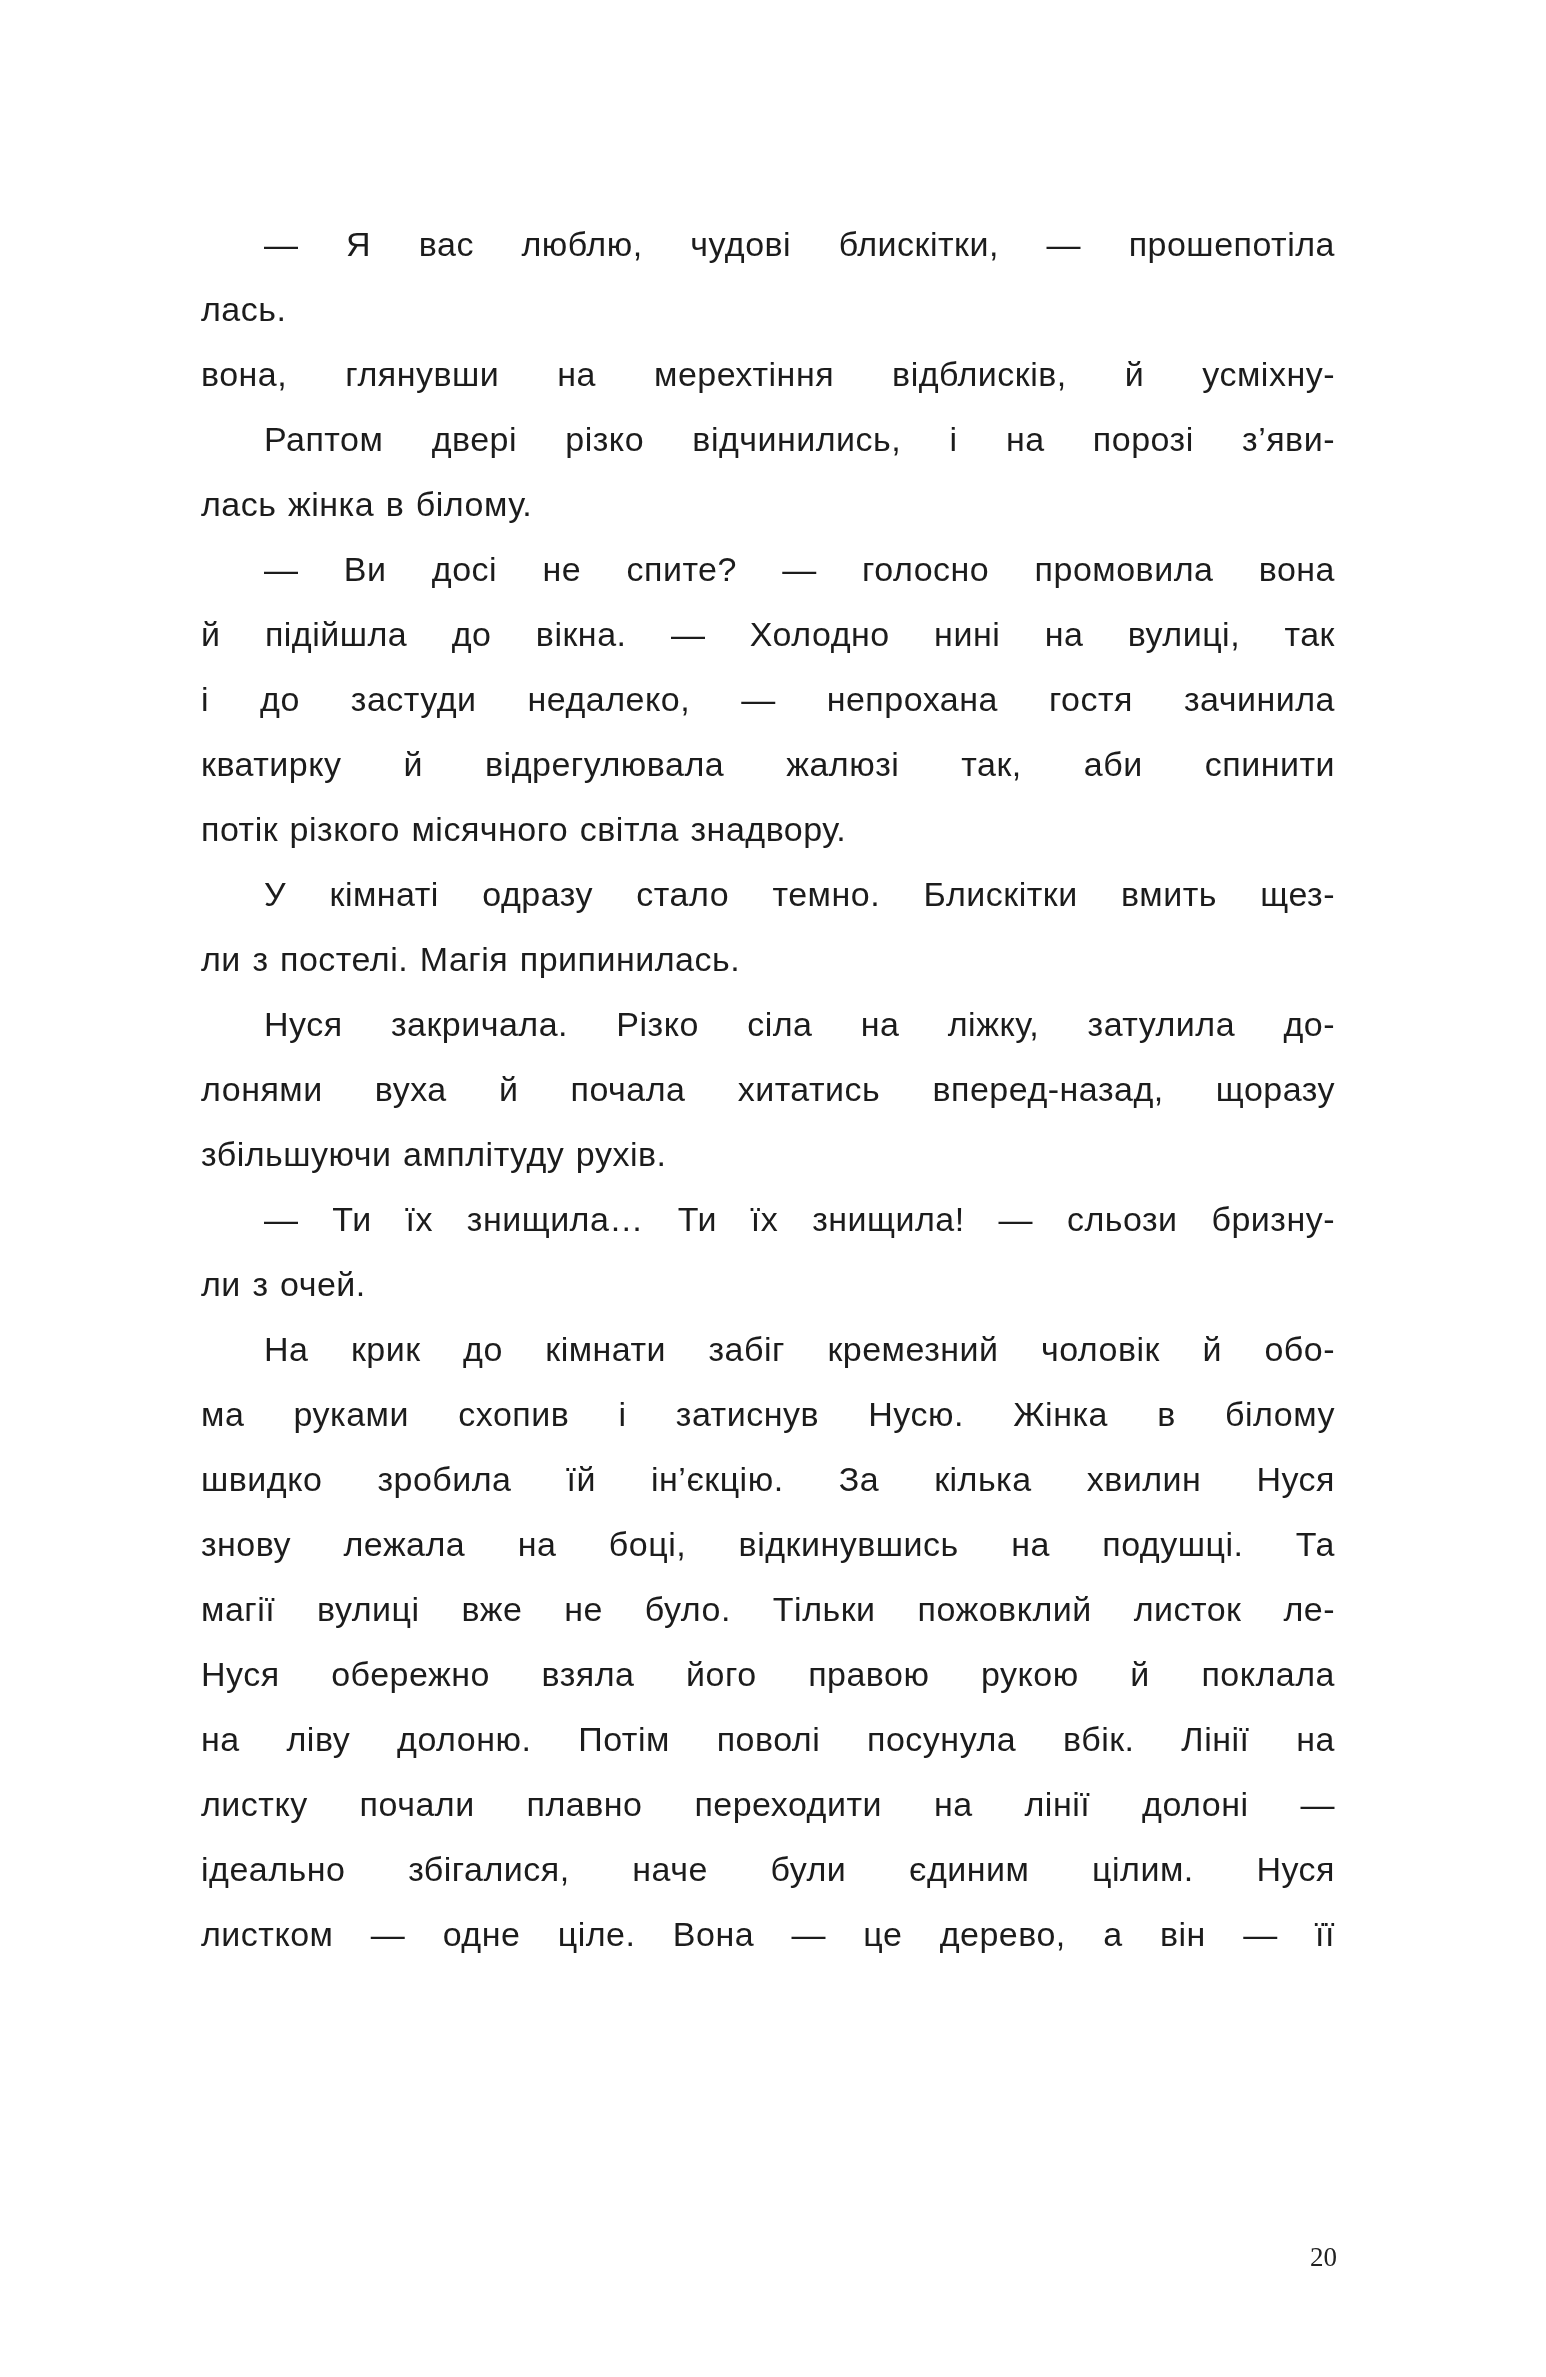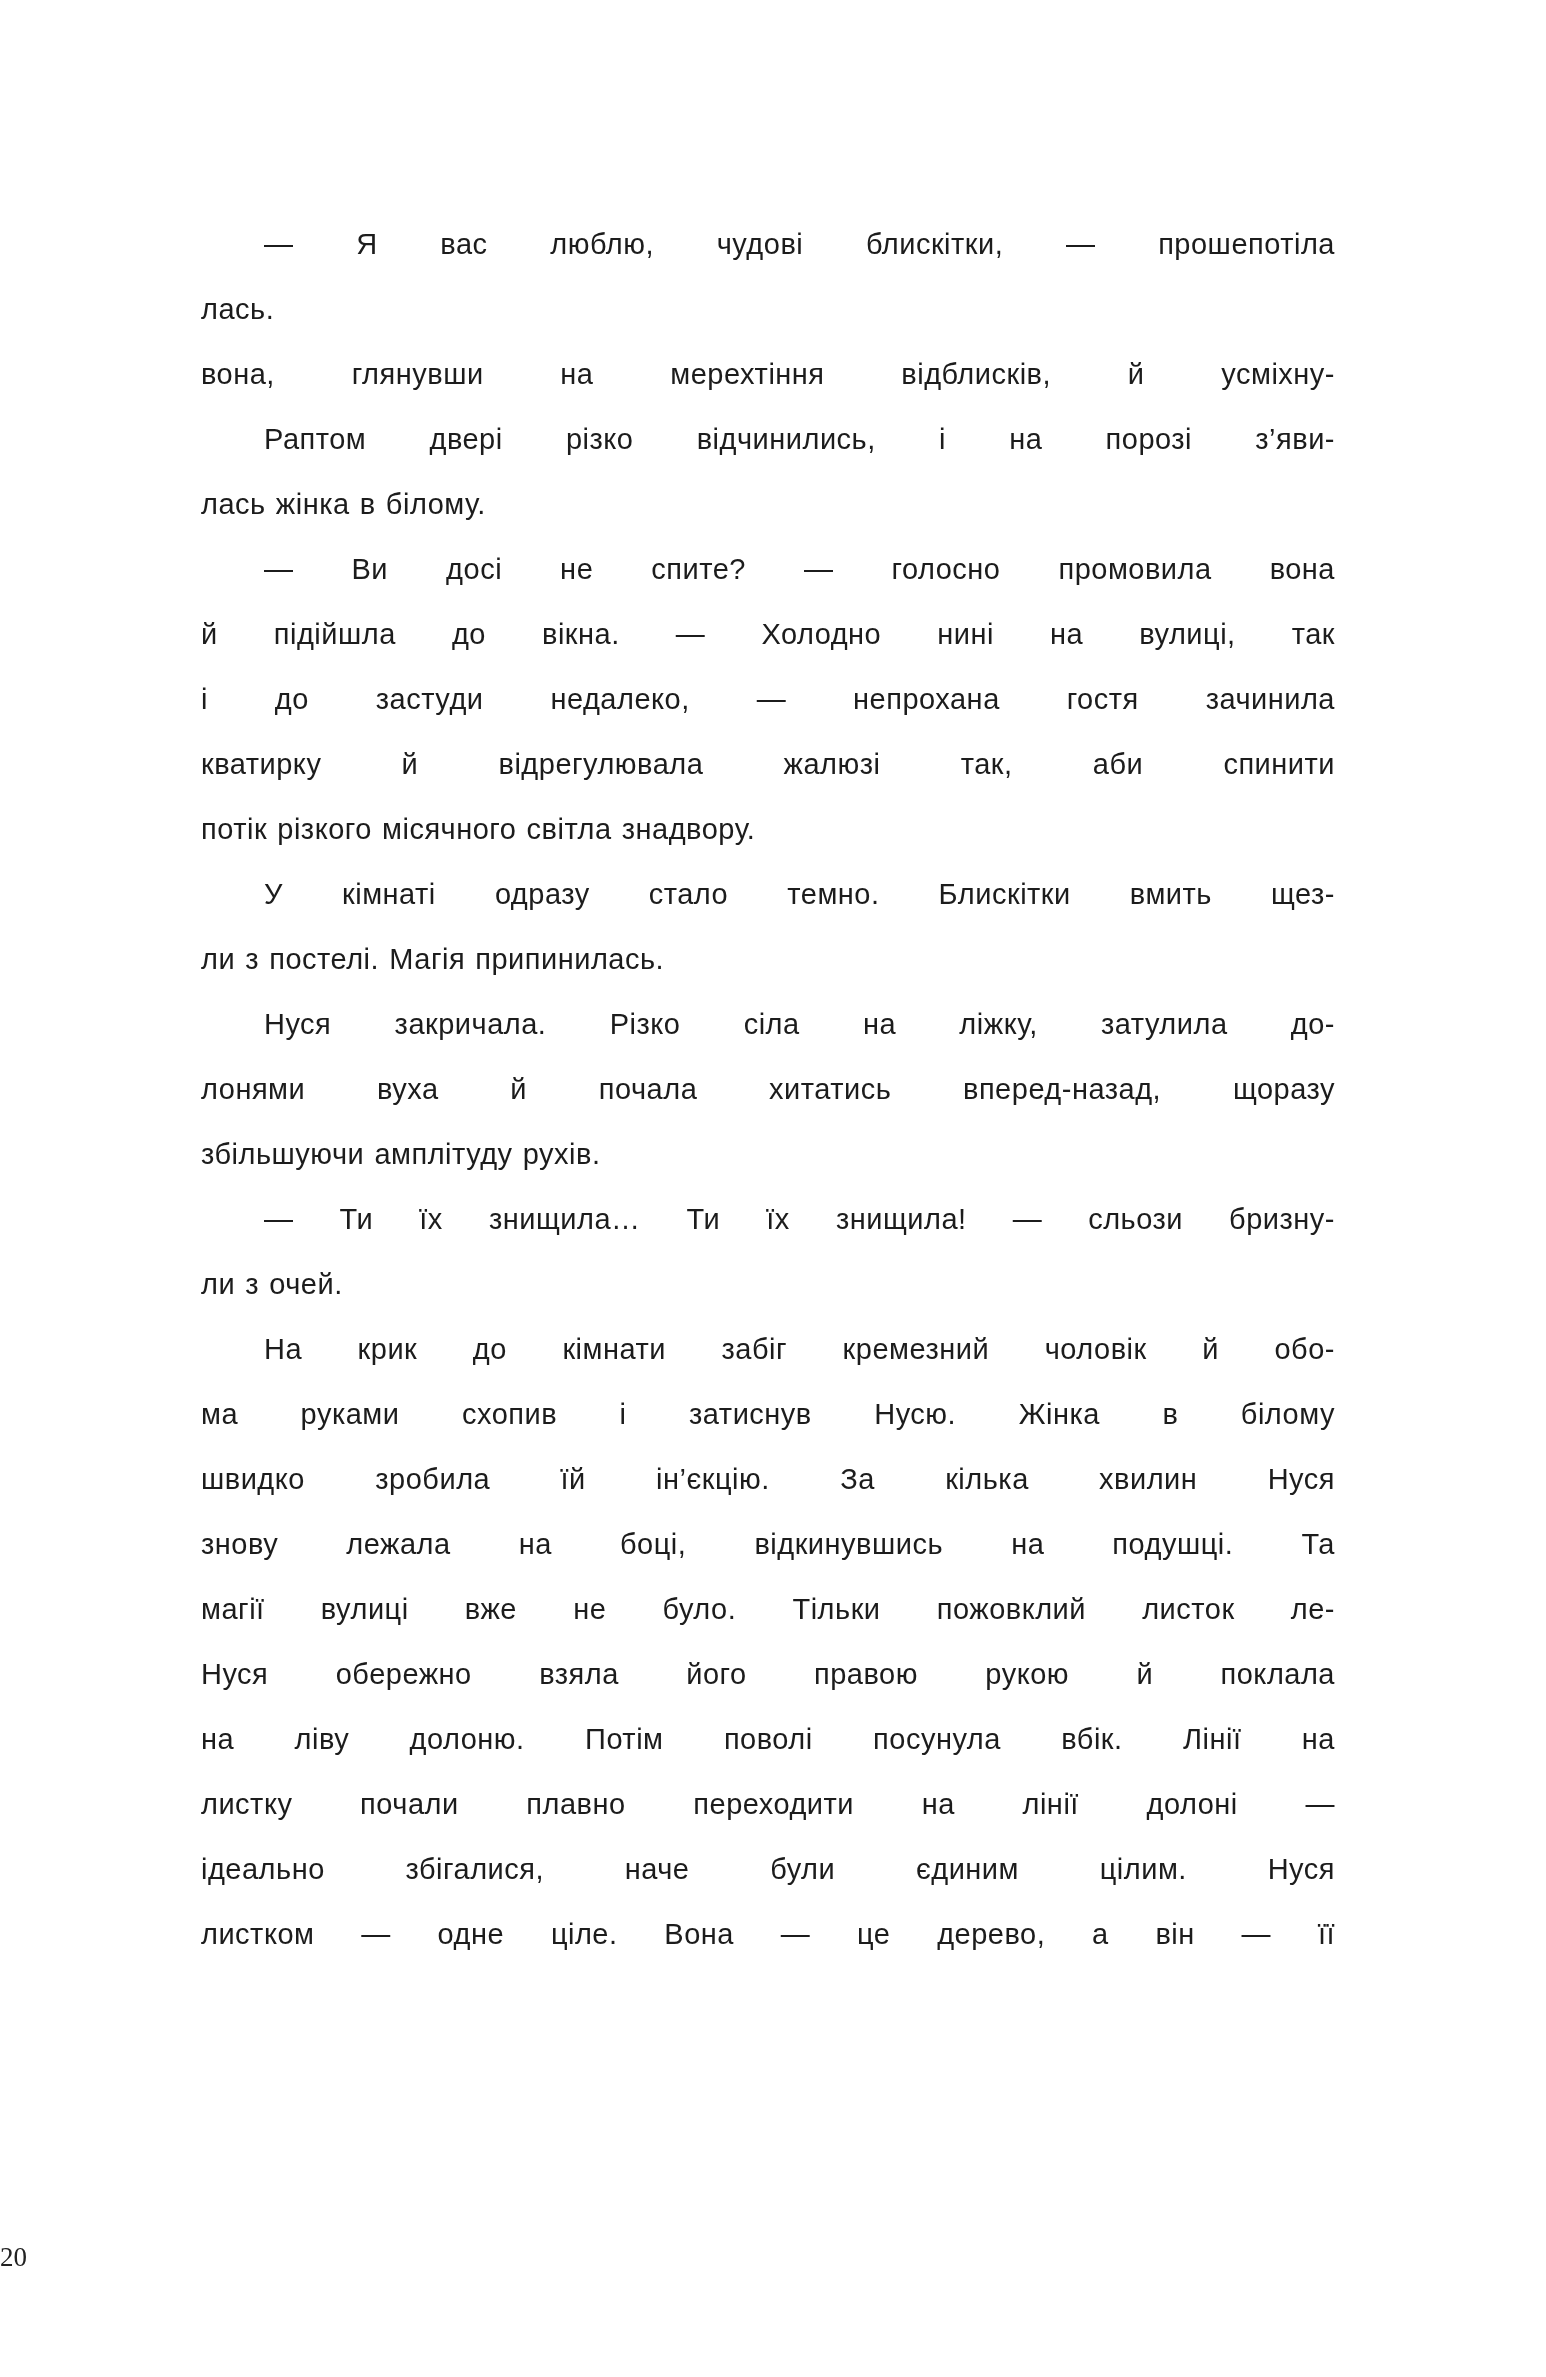--- a/index.html
+++ b/index.html
@@ -21,21 +21,21 @@
       width: 1547px;
       height: 2377px;
       background: #ffffff;
     }
     .text-block {
       position: absolute;
       left: 201px;
       top: 212px;
       width: 1134px;
       font-family: "Liberation Sans", sans-serif;
-      font-size: 29px;
+      font-size: 34px;
       line-height: 65px;
       letter-spacing: 0.5px;
       word-spacing: 1.6px;
     }
     .paragraph {
       margin: 0;
       padding: 0;
     }
     .line {
       display: block;
@@ -49,21 +49,21 @@
       padding-left: 63px;
     }
     .line.last {
       text-align-last: left;
     }
     .page-number {
       position: absolute;
       left: 0;
       width: 1337px;
       top: 2241px;
-      text-align: left;
+      text-align: right;
       font-family: "Liberation Serif", serif;
       font-size: 27px;
       line-height: 32px;
       color: #222222;
     }
   </style>
 </head>
 <body>
 
 <div class="page">

